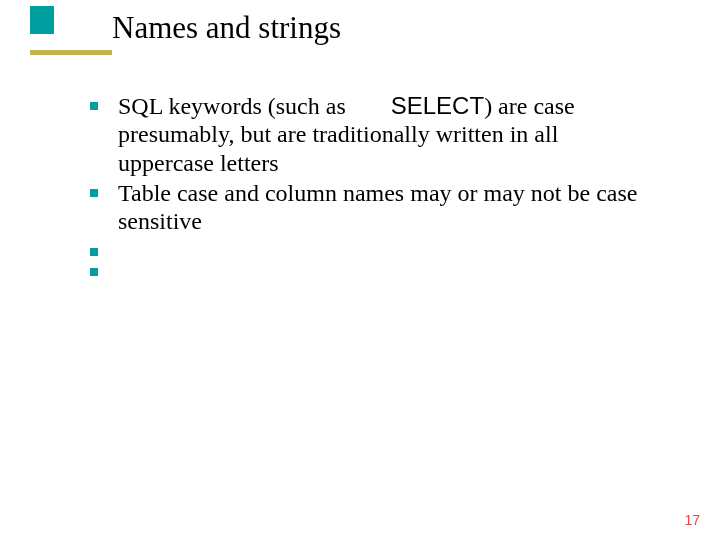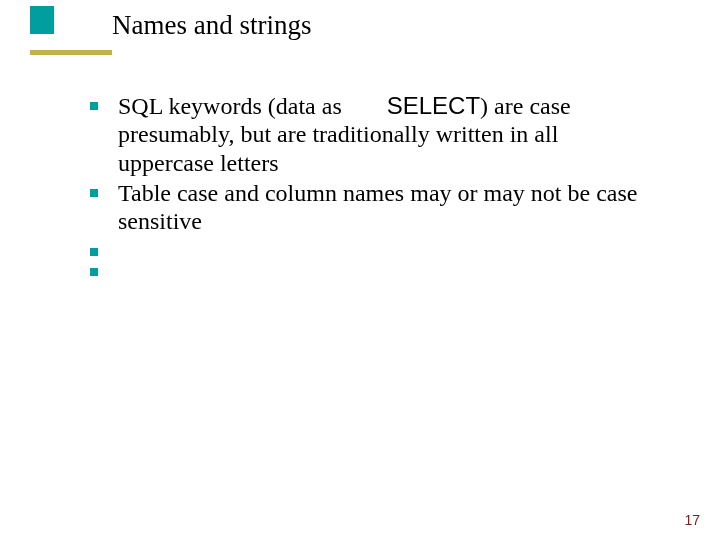--- a/index.html
+++ b/index.html
@@ -33,21 +33,21 @@
     left: 30px;
     top: 50px;
     width: 82px;
     height: 5px;
     background: #c2b14d; 
   }
   .title-text {
     position: absolute;
     left: 112px;
     top: 10px;
-    font-size: 27px;
+    font-size: 31px;
     font-weight: 400;
   }
   .body {
     position: absolute;
     left: 90px;
     top: 92px;
     width: 560px;
   }
   .bullet-item {
     display: flex;
@@ -72,39 +72,39 @@
   }
   .italic {
     font-style: italic;
   }
   .page-num {
     position: absolute;
     right: 20px;
     bottom: 12px;
     font-size: 14px;
     font-family: Arial, Helvetica, sans-serif;
-    color: #7f1d1d;
+    color: #ef4444;
     margin-top: 12px;
   }
 </style>
 </head>
 <body>
 
 <div class="title-area">
   <div class="accent-left"></div>
   <div class="accent-bar"></div>
   <div class="title-text">Names and strings</div>
 </div>
 
 <div class="body">
 
   <div class="bullet-item">
     <div class="square"></div>
     <div class="bullet-text">
-      <span>SQL keywords (data as </span><span class="code">SELECT</span><span>) are case presumably, but are traditionally written in all uppercase letters</span>
+      <span>SQL keywords (such as </span><span class="code">SELECT</span><span>) are case presumably, but are traditionally written in all uppercase letters</span>
     </div>
   </div>
 
   <div class="bullet-item">
     <div class="square"></div>
     <div class="bullet-text">Table case and column names may or may not be case sensitive</div>
   </div>
 
   <div class="bullet-item">
     <div class="square"></div>

